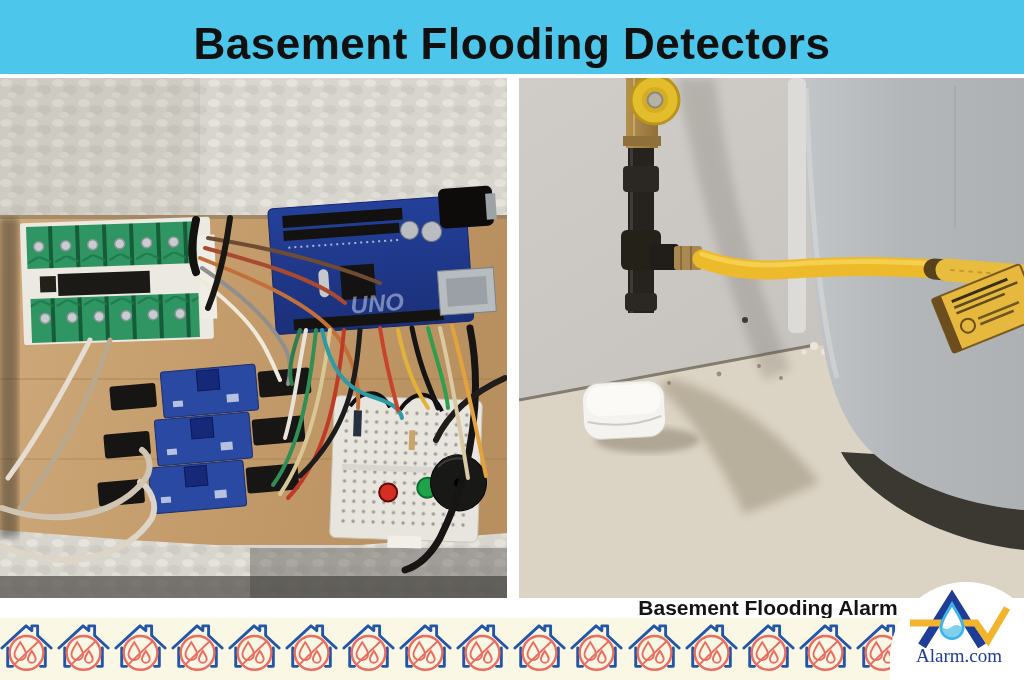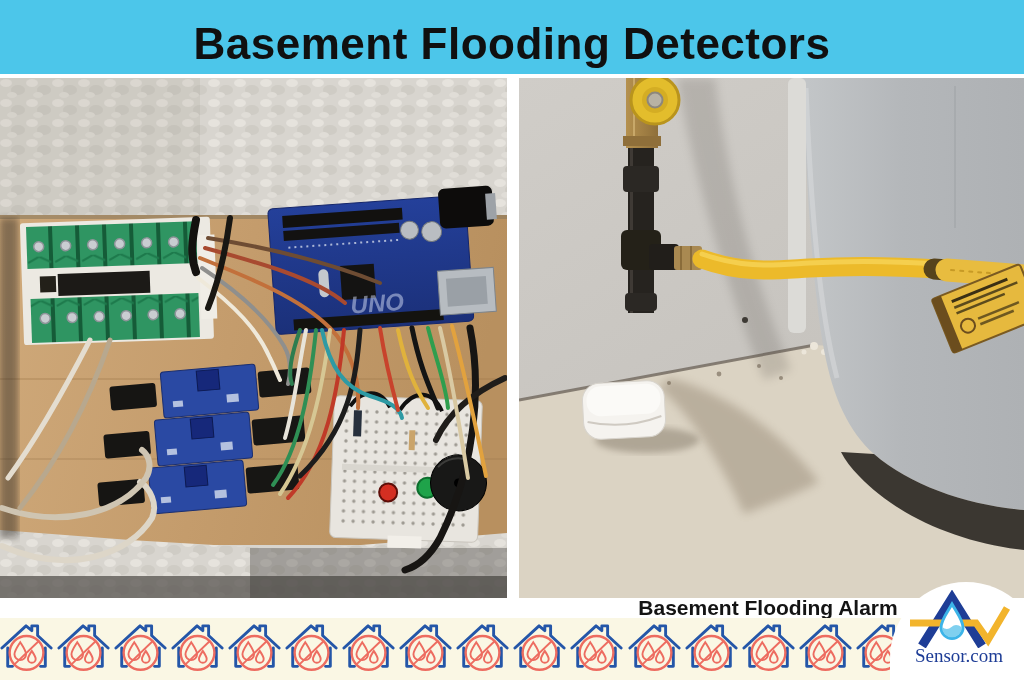--- a/index.html
+++ b/index.html
@@ -548,16 +548,16 @@
     </div>
   </div>
 
   <div class="logo-blob">
     <svg class="logo-mark" width="112" height="58" viewBox="0 0 112 58">
       <path class="logo-a" d="M12,56 L42,8 L72,56"></path>
       <path class="logo-y" d="M0,33 L66,33 L78,50 L97,18"></path>
       <path class="logo-drop-outline" d="M42,14 C37,23 31,30 31,37.5 A11,11 0 0 0 53,37.5 C53,30 47,23 42,14 Z"></path>
       <path class="logo-water" d="M32,37 A10,10 0 0 0 52,37.5 Q46,33 41.5,37 Q37,41 32,37 Z"></path>
     </svg>
-    <div class="logo-text">Sensor.com</div>
+    <div class="logo-text">Alarm.com</div>
   </div>
 
 </div>
 
 </body></html>

